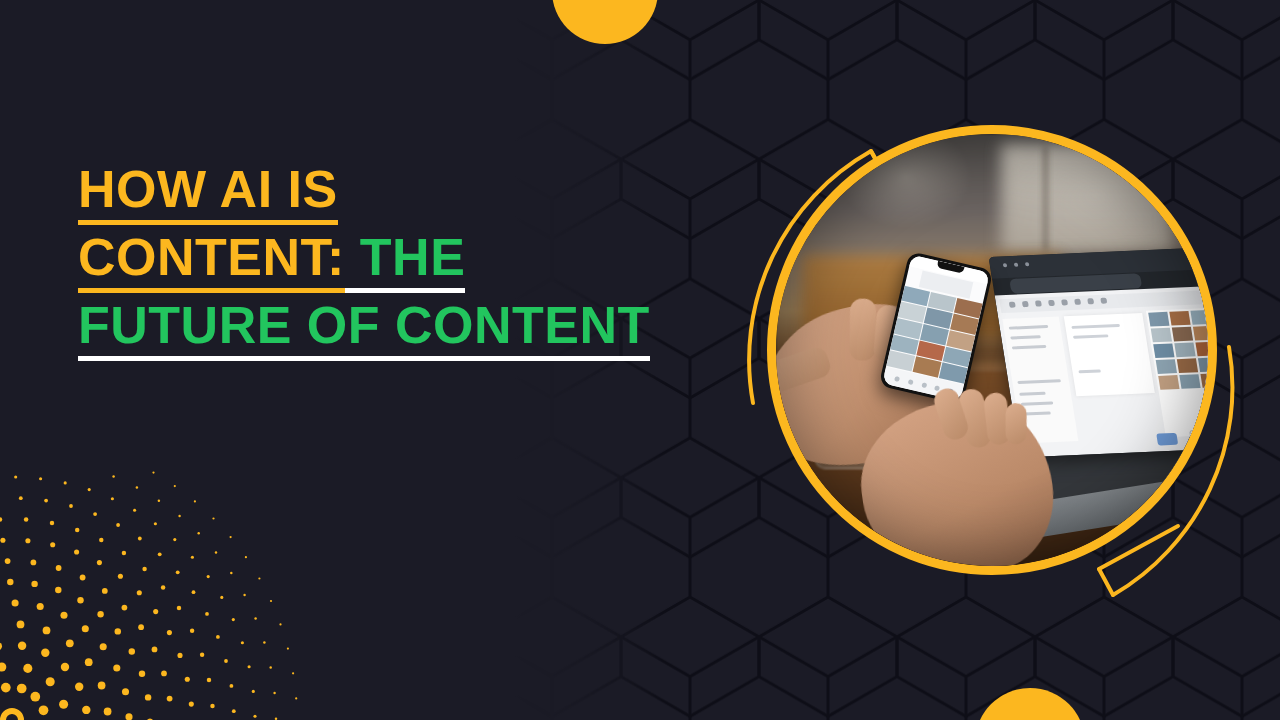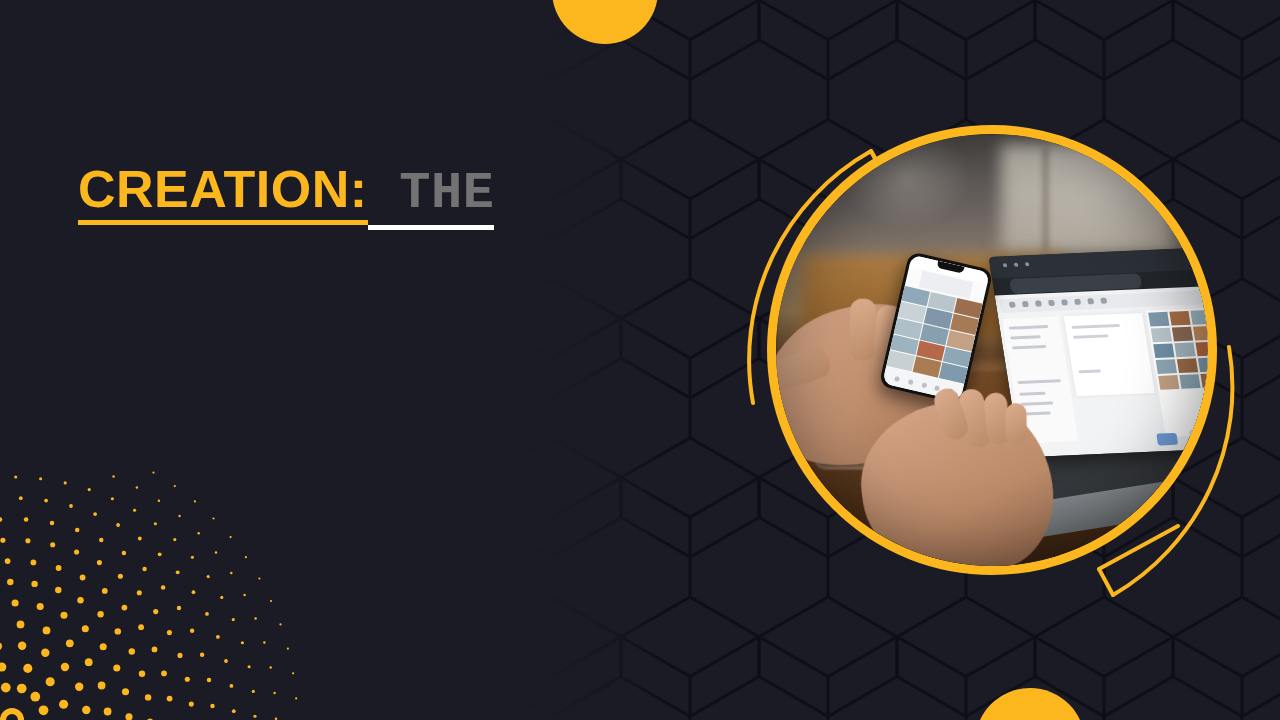--- a/index.html
+++ b/index.html
@@ -67,23 +67,22 @@
   }
   .hl-seg {
     display: inline;
     padding-bottom: 2px;
   }
   .seg-yellow {
     color: #fcb71f;
     border-bottom: 5px solid #fcb71f;
   }
   .seg-white {
-    color: #737373;
+    color: #22c55e;
     border-bottom: 5px solid #ffffff;
-    font-family: Liberation Mono, monospace;
   }
 
   
   .photo-wrap {
     position: absolute;
     left: 741px;
     top: 125px;
     width: 500px;
     height: 500px;
   }
@@ -427,21 +426,27 @@
         <circle cx="323.1" cy="203.3" r="1.10"></circle>
         <circle cx="326.2" cy="228.4" r="1.10"></circle>
         <circle cx="327.0" cy="253.6" r="1.10"></circle>
         <circle cx="325.5" cy="278.8" r="1.10"></circle>
         <circle cx="42" cy="250" r="9" fill="none" stroke="#fcb71f" stroke-width="6"></circle>
       </g>
   </svg>
 
   <div class="headline">
     <span class="hl-line">
-      <span class="hl-seg seg-yellow">CREATION:</span><span class="hl-seg seg-white"> THE</span>
+      <span class="hl-seg seg-yellow">HOW AI IS</span>
+    </span>
+    <span class="hl-line">
+      <span class="hl-seg seg-yellow">CONTENT:</span><span class="hl-seg seg-white"> THE</span>
+    </span>
+    <span class="hl-line">
+      <span class="hl-seg seg-white">FUTURE OF CONTENT</span>
     </span>
   </div>
 
   <div class="photo-wrap">
 
     <svg class="ring-outer-svg" width="500" height="500" viewBox="0 0 500 500" aria-hidden="true">
 
       <path d="M 130 26 L 142 47 M 142 47 L 130 26" stroke="#fcb71f" stroke-width="4" fill="none"></path>
       <path d="M 130 26 A 240 240 0 0 0 12 278" stroke="#fcb71f" stroke-width="4" fill="none" stroke-linecap="round"></path>
       <path d="M 130 26 L 144 52" stroke="#fcb71f" stroke-width="4" fill="none" stroke-linecap="round"></path>

